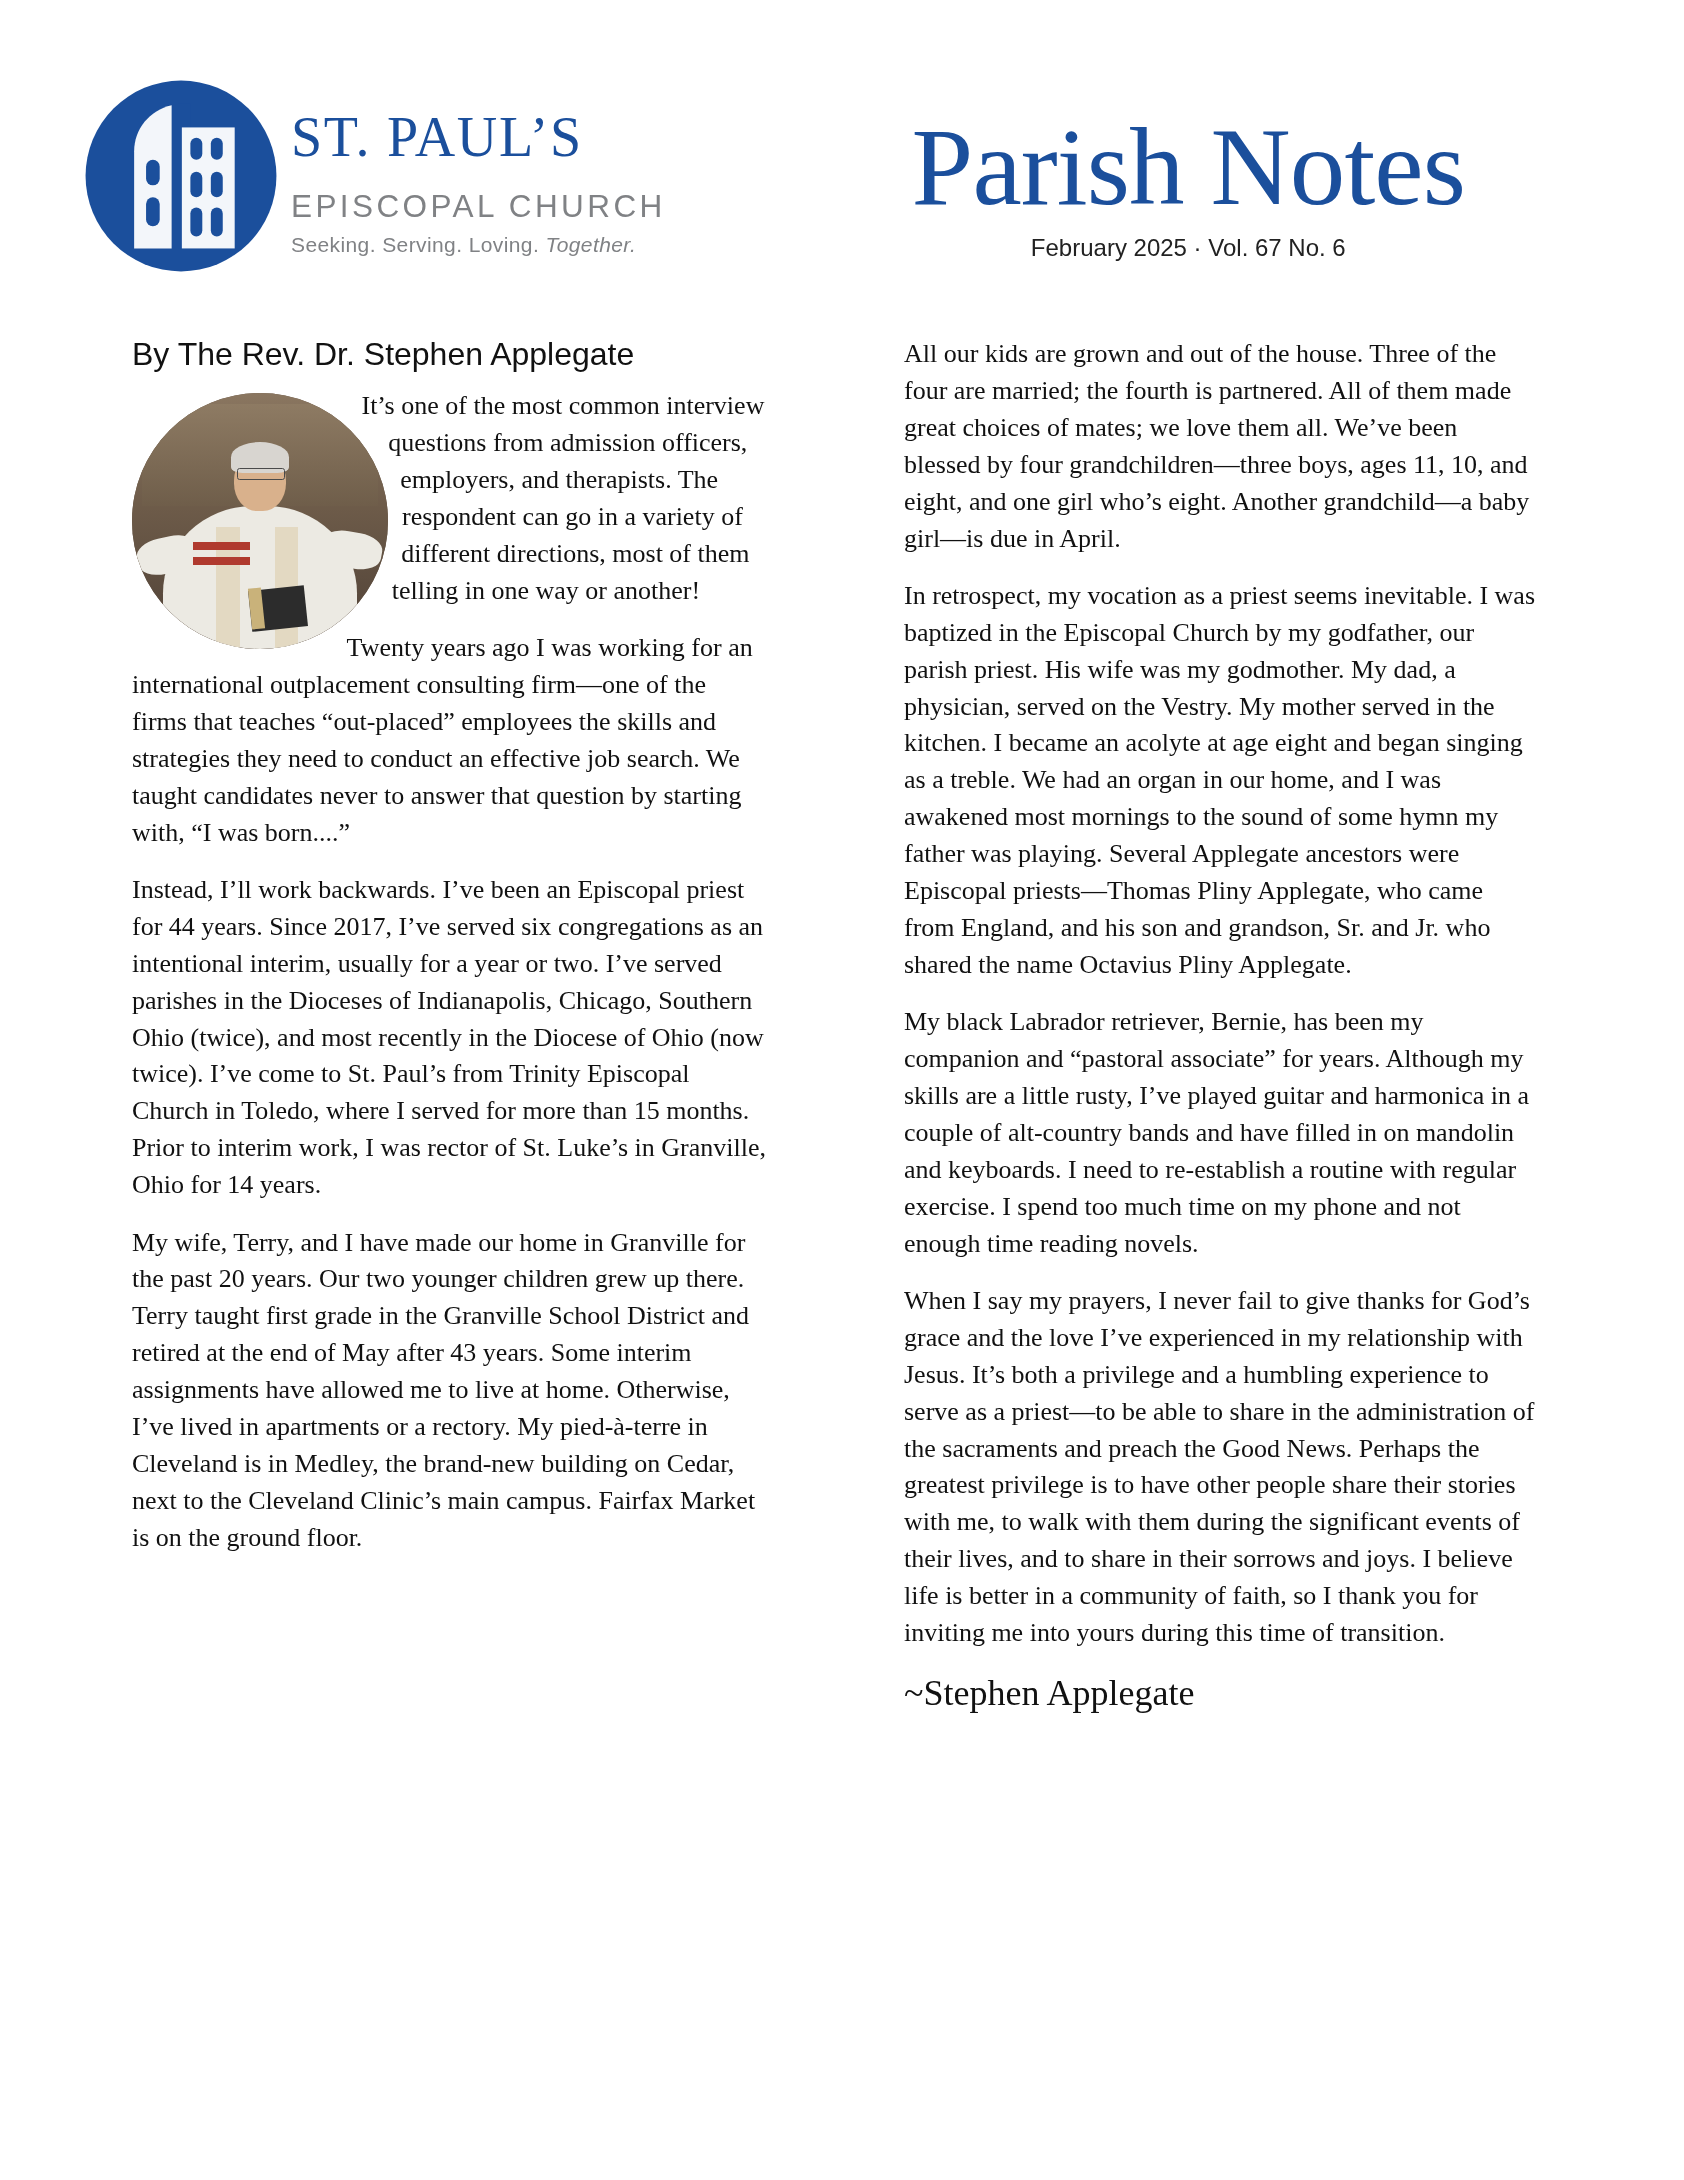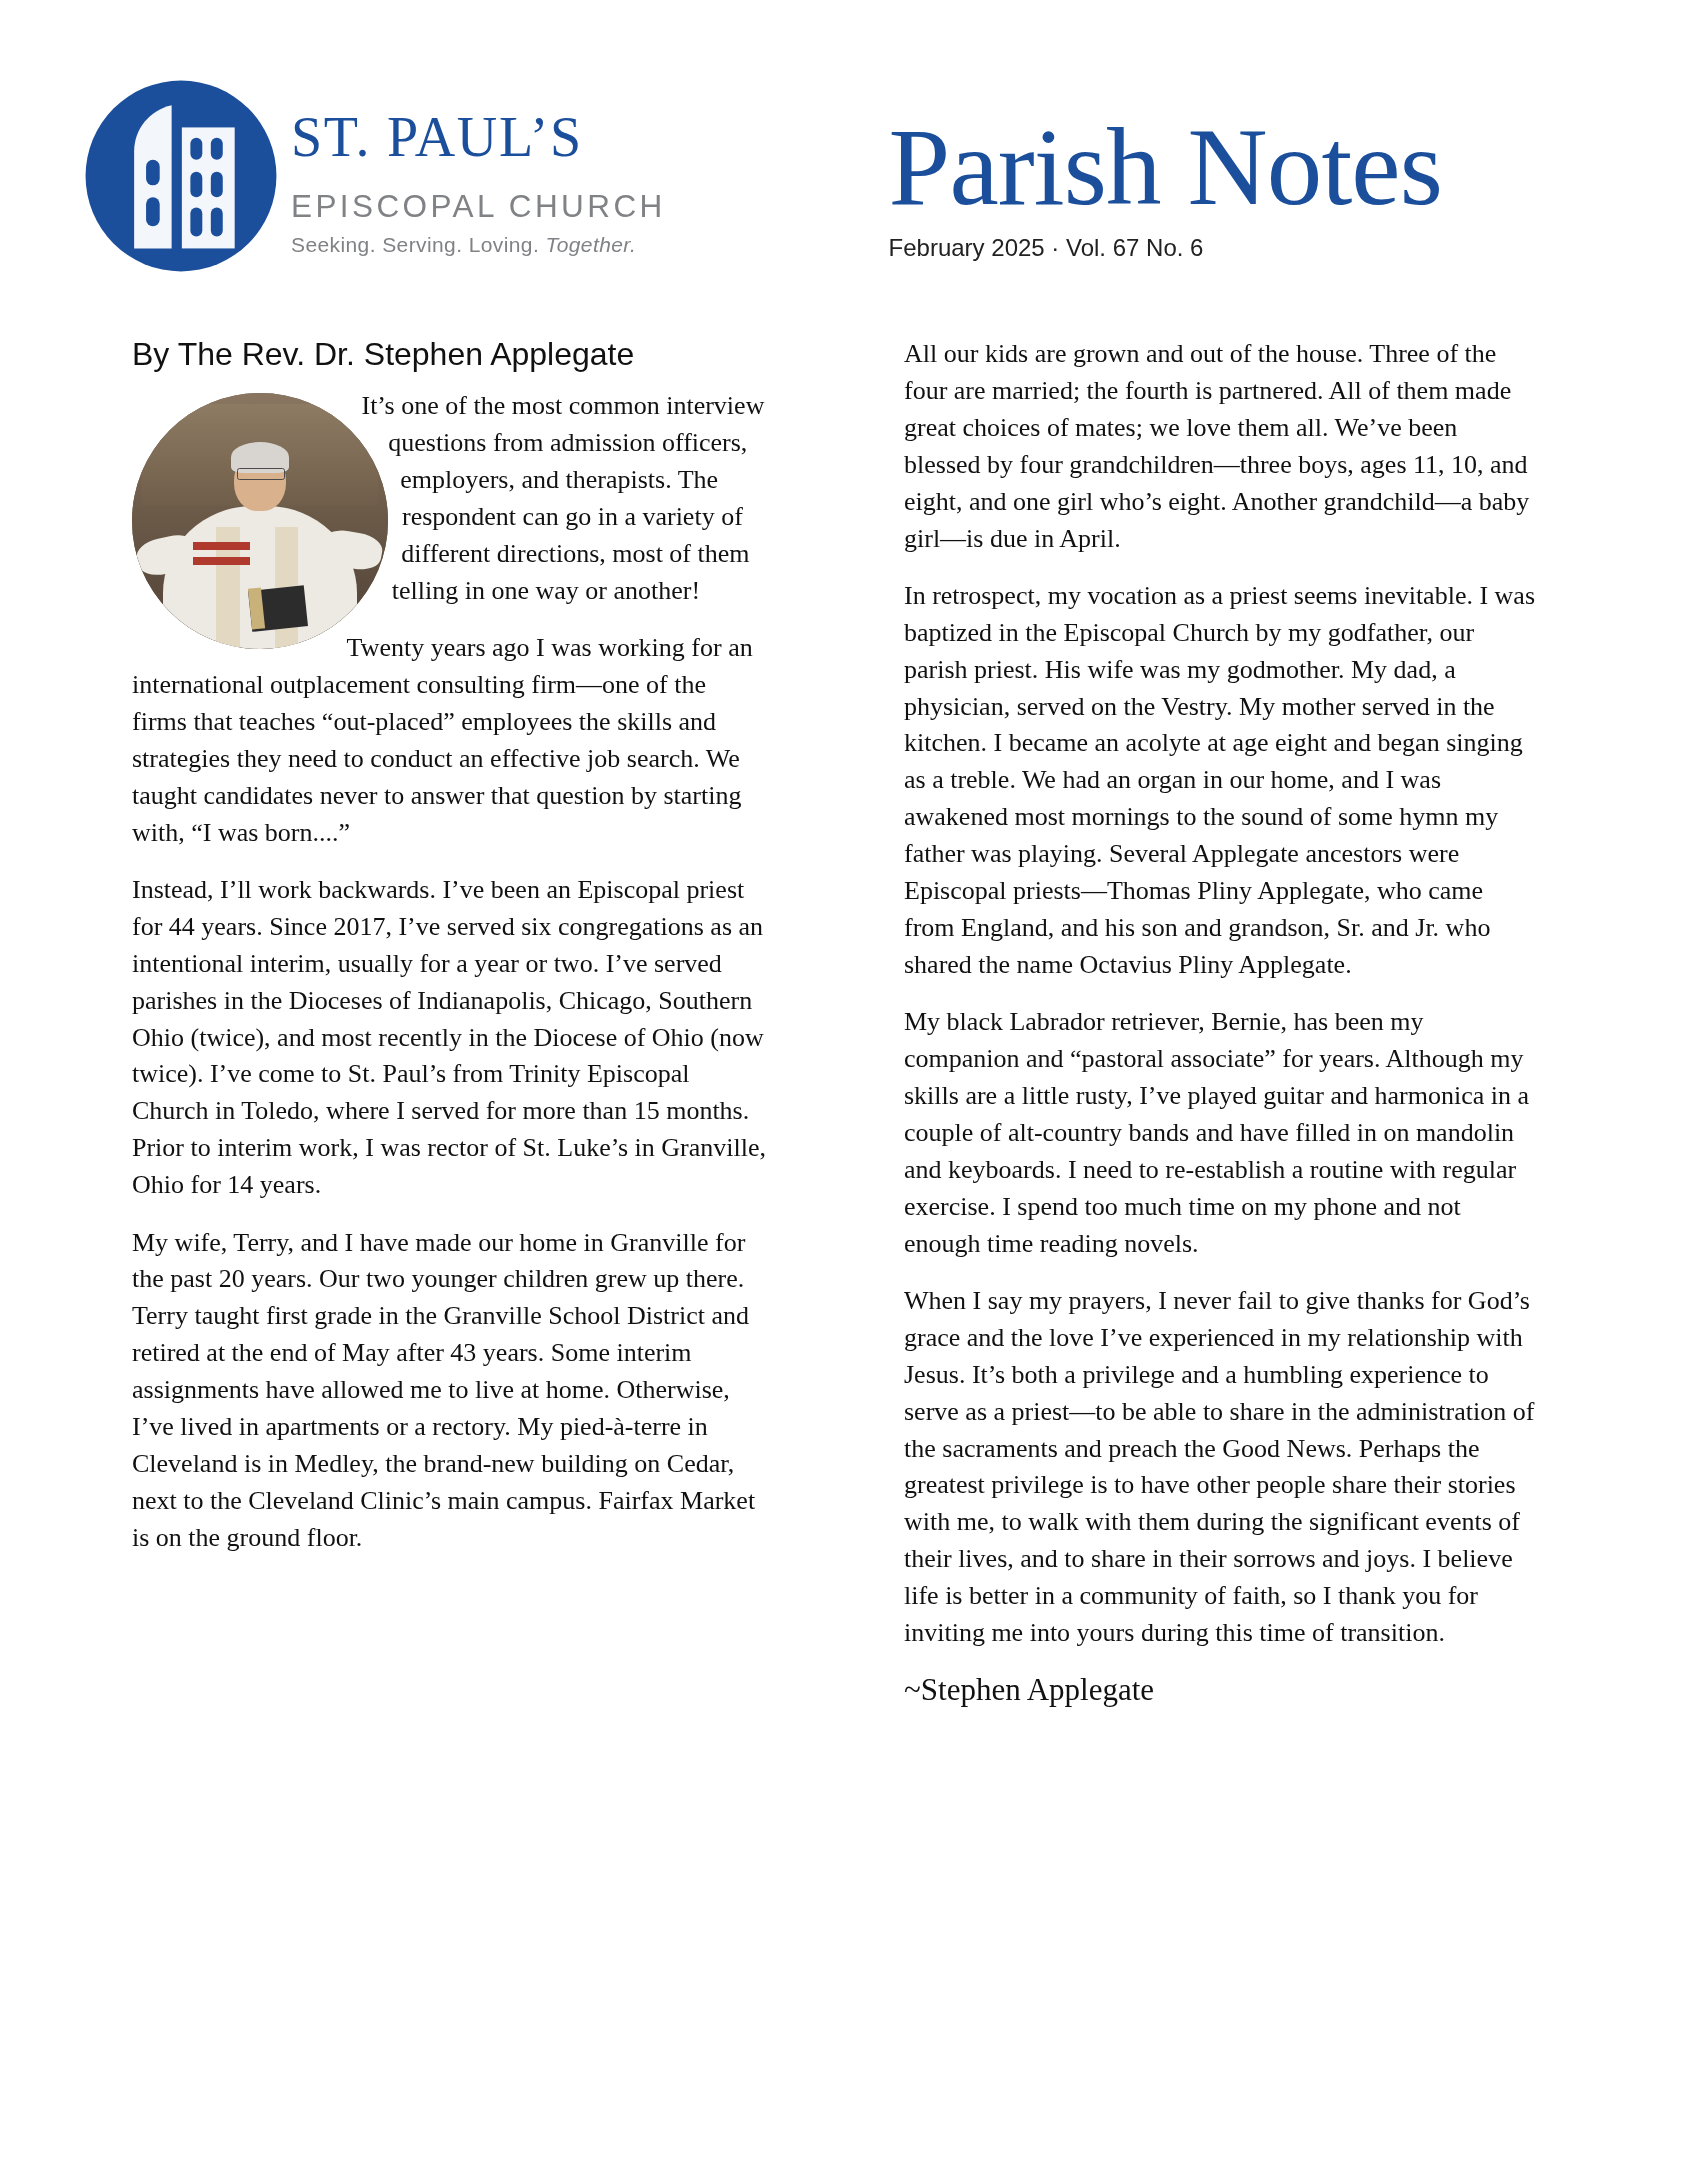--- a/index.html
+++ b/index.html
@@ -68,23 +68,23 @@
     font-family: "Liberation Sans", sans-serif;
     font-size: 21px;
     color: #808285;
     letter-spacing: 0.4px;
     margin-top: 6.8px;
   }
   .logo-tag em { }
 
   .title-block {
     position: absolute;
-    right: 78px;
+    right: 55px;
     top: 111px;
-    text-align: left;
+    text-align: center;
   }
   .pn-title {
     font-family: "Liberation Serif", serif;
     font-size: 111px;
     color: #1b4f9c;
     line-height: 1;
     letter-spacing: -0.9px;
   }
   .pn-issue {
     font-family: "Liberation Sans", sans-serif;
@@ -259,21 +259,21 @@
     left: 46%;
     bottom: 8%;
     width: 5%;
     height: 16%;
     background: #c9b27a;
     transform: rotate(-6deg);
   }
 
   .signoff {
     font-family: "Liberation Serif", serif;
-    font-size: 31px;
+    font-size: 36px;
     margin: 0;
   }
   .clear { clear: both; }
 </style>
 </head>
 <body>
 
 <div class="page">
 
   <div class="masthead">

